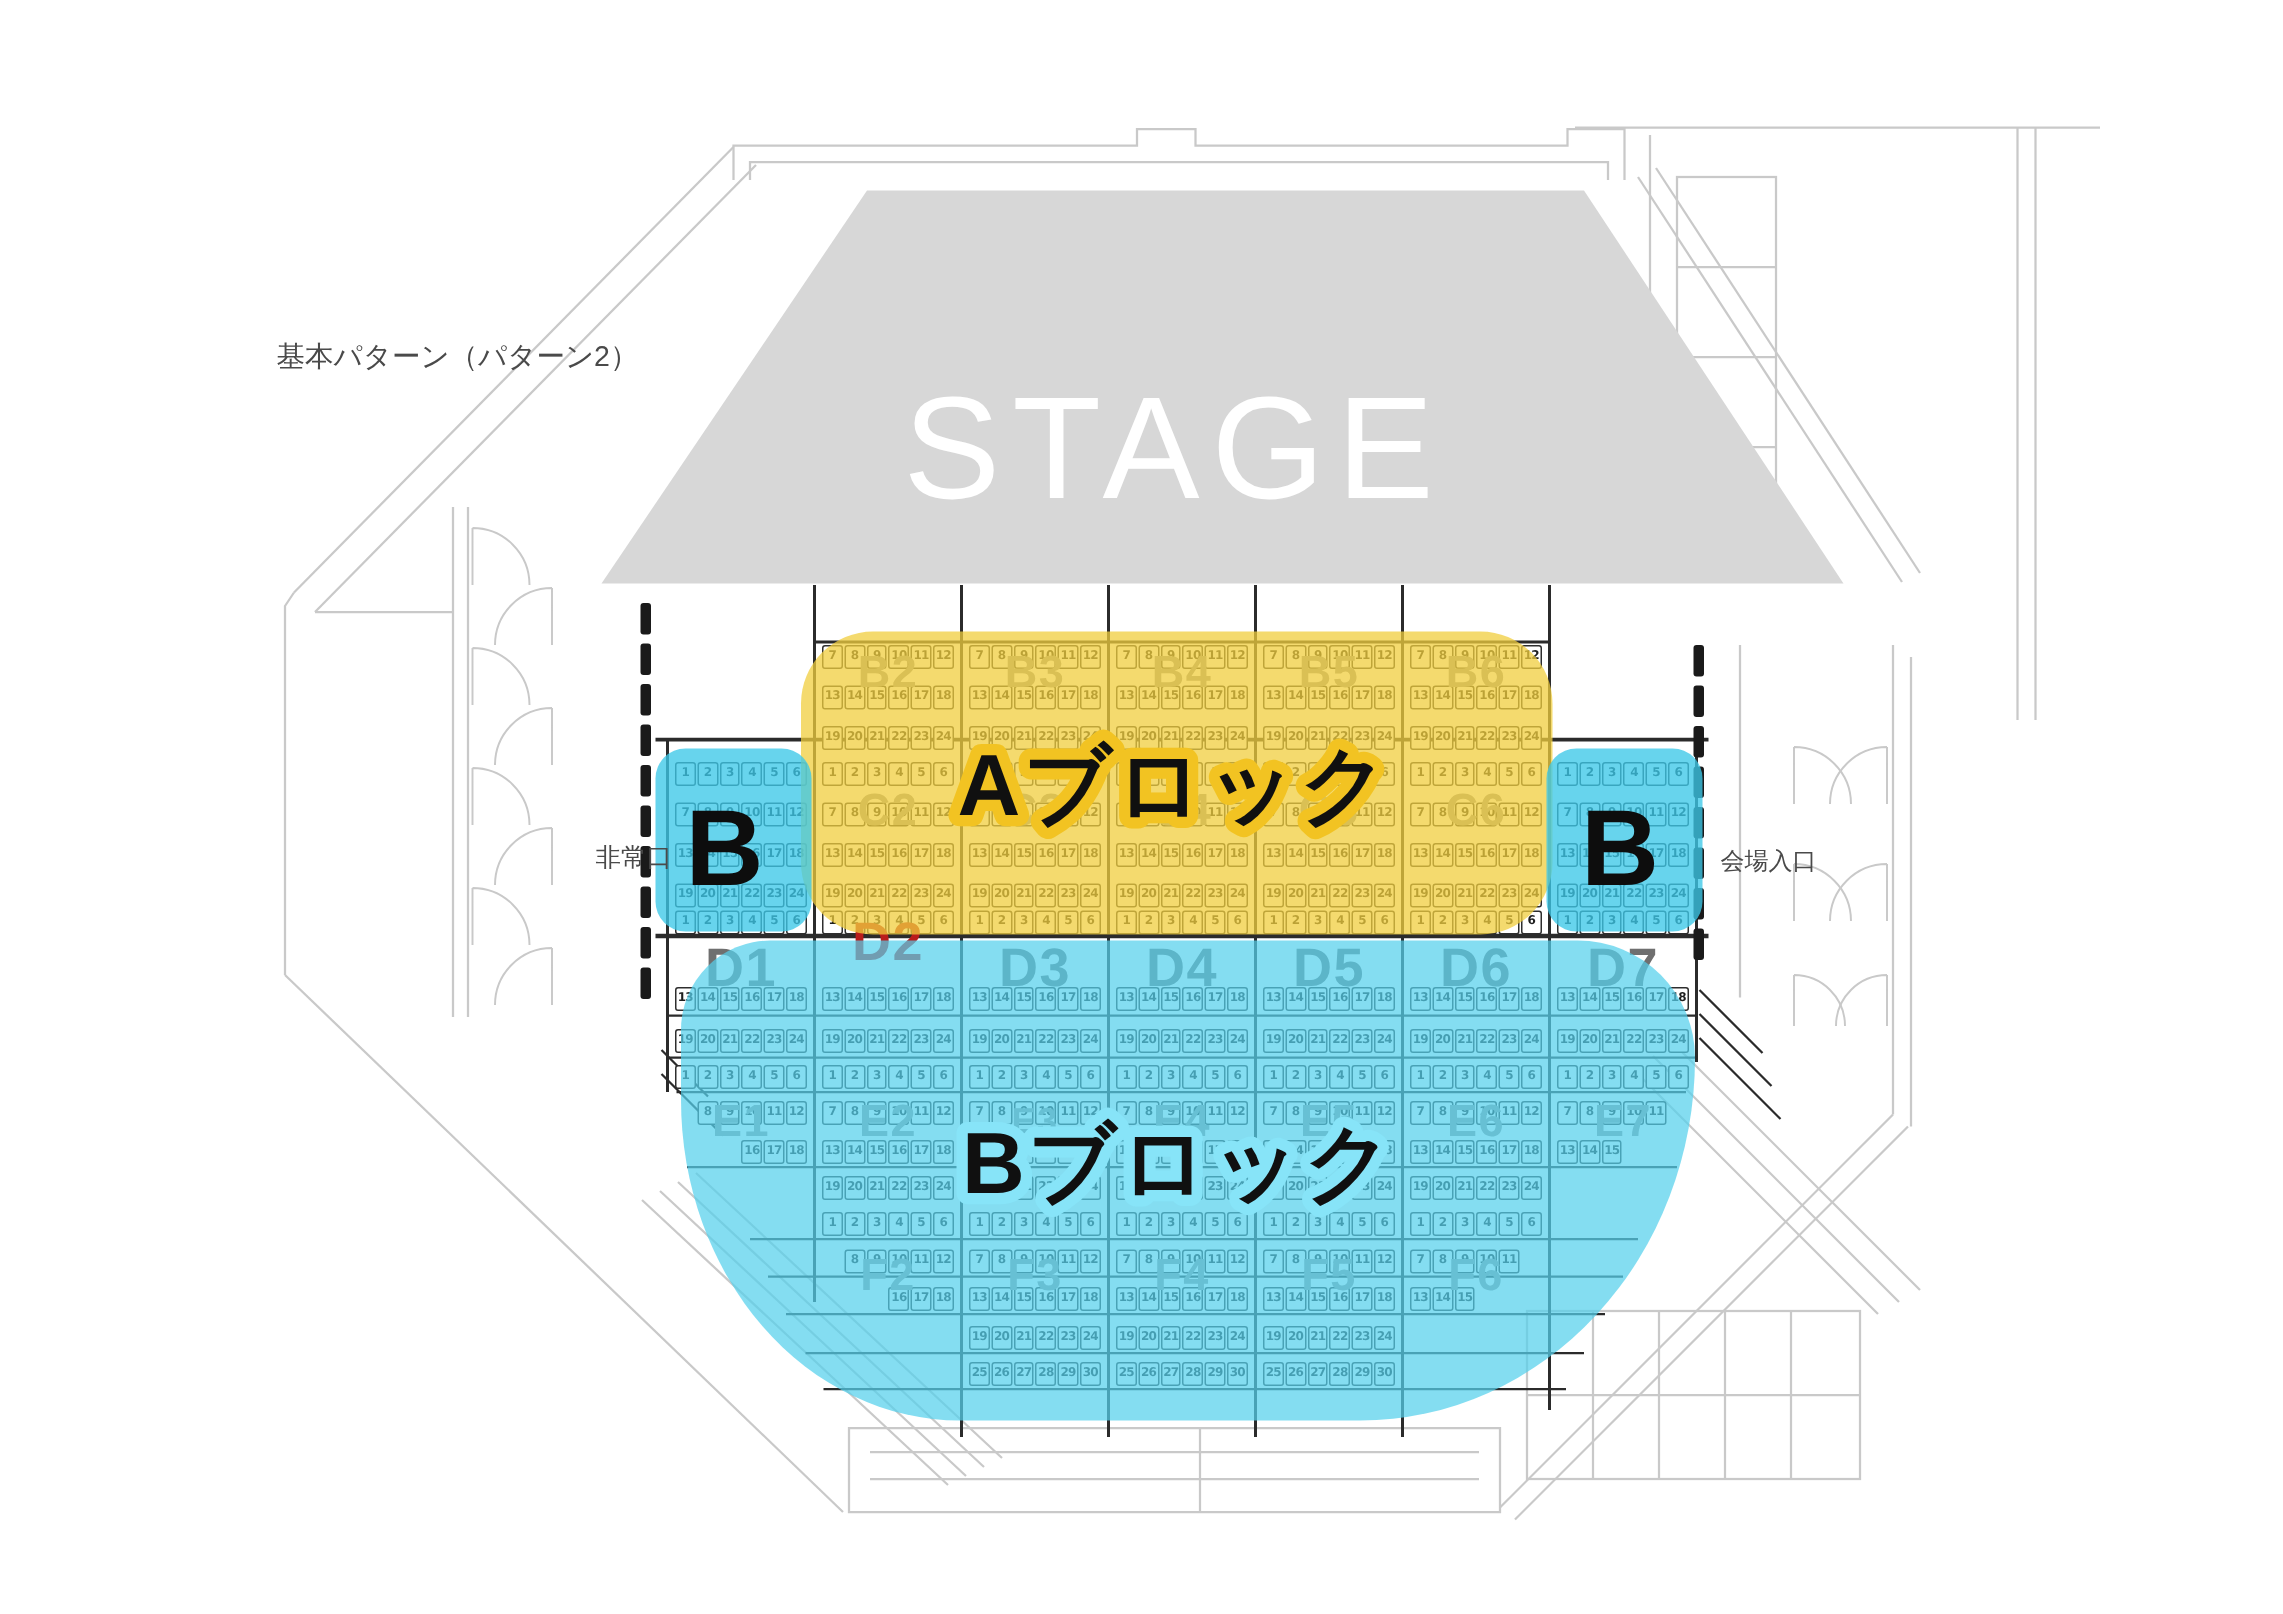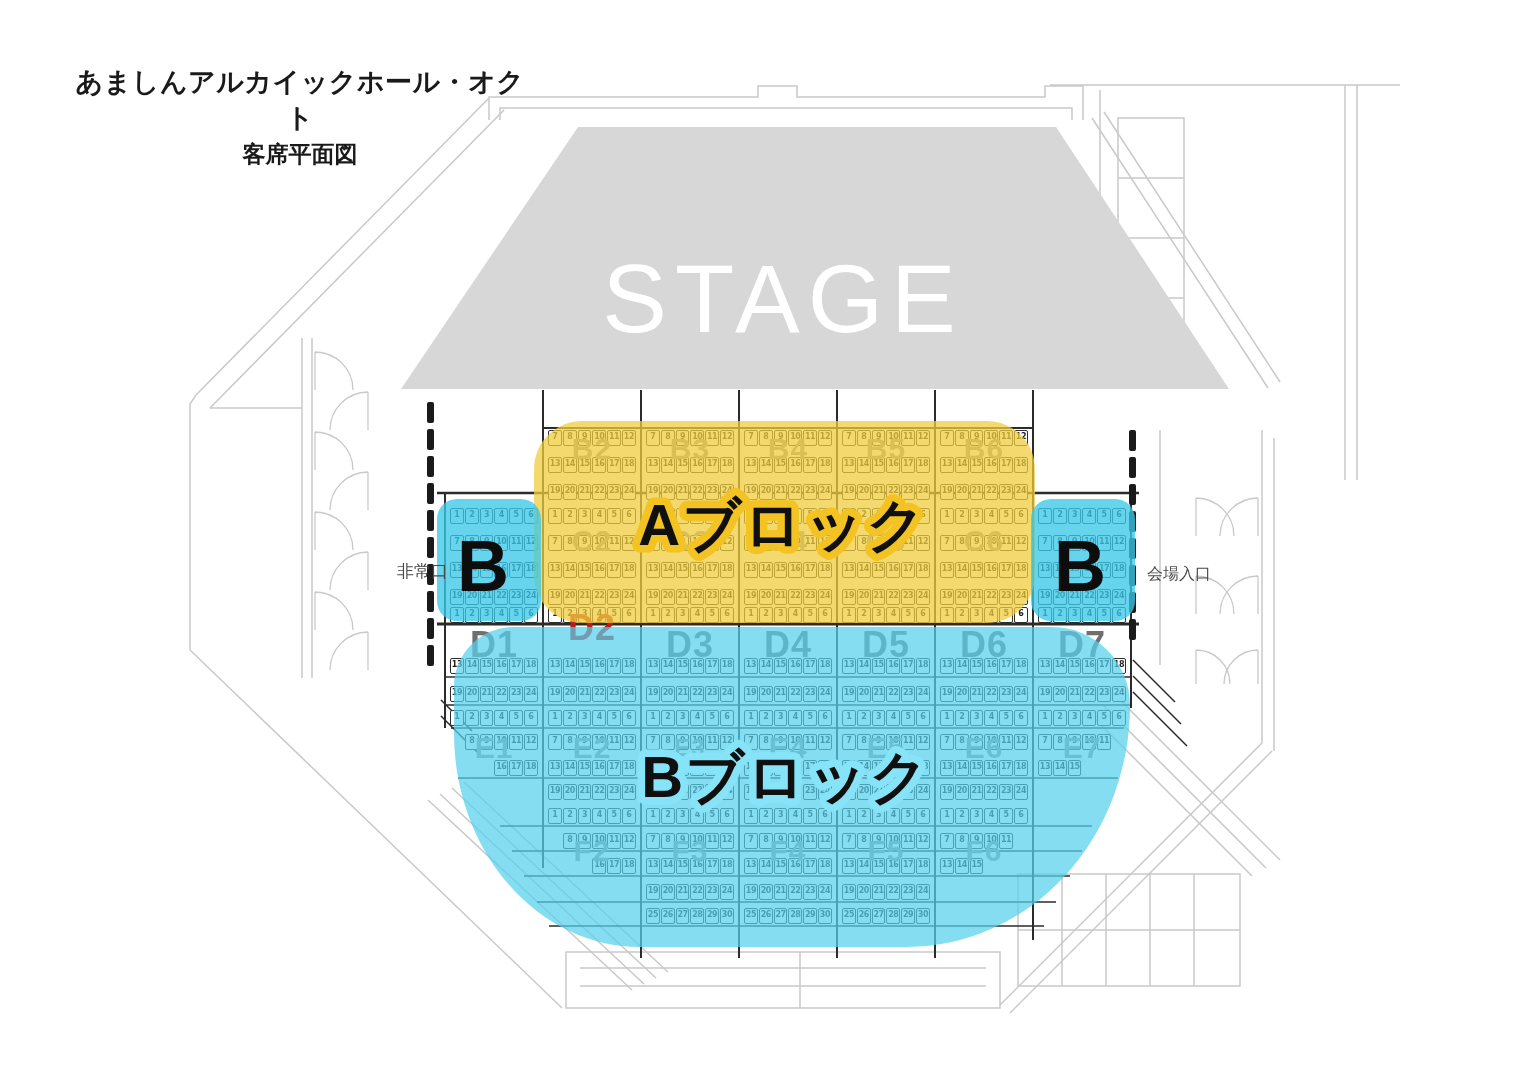--- a/index.html
+++ b/index.html
@@ -845,21 +845,18 @@
   <div id="ov-br" class="overlay" style="background: rgba(60, 200, 232, 0.78);"></div>
   <div id="ov-b" class="overlay" style="background: rgba(85, 208, 236, 0.72);"></div>
 
   <svg id="toptext-svg" width="1522" height="1076">
     <text x="783" y="524" text-anchor="middle" dominant-baseline="central" font-size="58" font-weight="900" letter-spacing="2" font-family="&quot;Liberation Sans&quot;,&quot;DejaVu Sans&quot;,sans-serif" fill="#101010" stroke-width="15" stroke-linejoin="round" paint-order="stroke" stroke="#F2C322">Aブロック</text>
     <text x="786" y="776" text-anchor="middle" dominant-baseline="central" font-size="58" font-weight="900" letter-spacing="2" font-family="&quot;Liberation Sans&quot;,&quot;DejaVu Sans&quot;,sans-serif" fill="#101010" stroke-width="15" stroke-linejoin="round" paint-order="stroke" stroke="#87E4F8">Bブロック</text>
     <text x="483" y="566" text-anchor="middle" dominant-baseline="central" font-size="72" font-weight="900" fill="#0d0d0d" font-family="&quot;Liberation Sans&quot;,&quot;DejaVu Sans&quot;,sans-serif">B</text>
     <text x="1080" y="566" text-anchor="middle" dominant-baseline="central" font-size="72" font-weight="900" fill="#0d0d0d" font-family="&quot;Liberation Sans&quot;,&quot;DejaVu Sans&quot;,sans-serif">B</text>
   </svg>
 
-  <div id="title" class="htmllabel">
-    <div class="l1">あましんアルカイックホール・オクト</div>
-    <div class="l2">客席平面図</div>
-  </div>
   <div id="pattern-note" class="htmllabel">
+    <div>基本パターン（パターン2）</div>
   </div>
   <div id="exit-label" class="htmllabel">非常口</div>
   <div id="entrance-label" class="htmllabel">会場入口</div>
 </div>
 
 </body></html>

